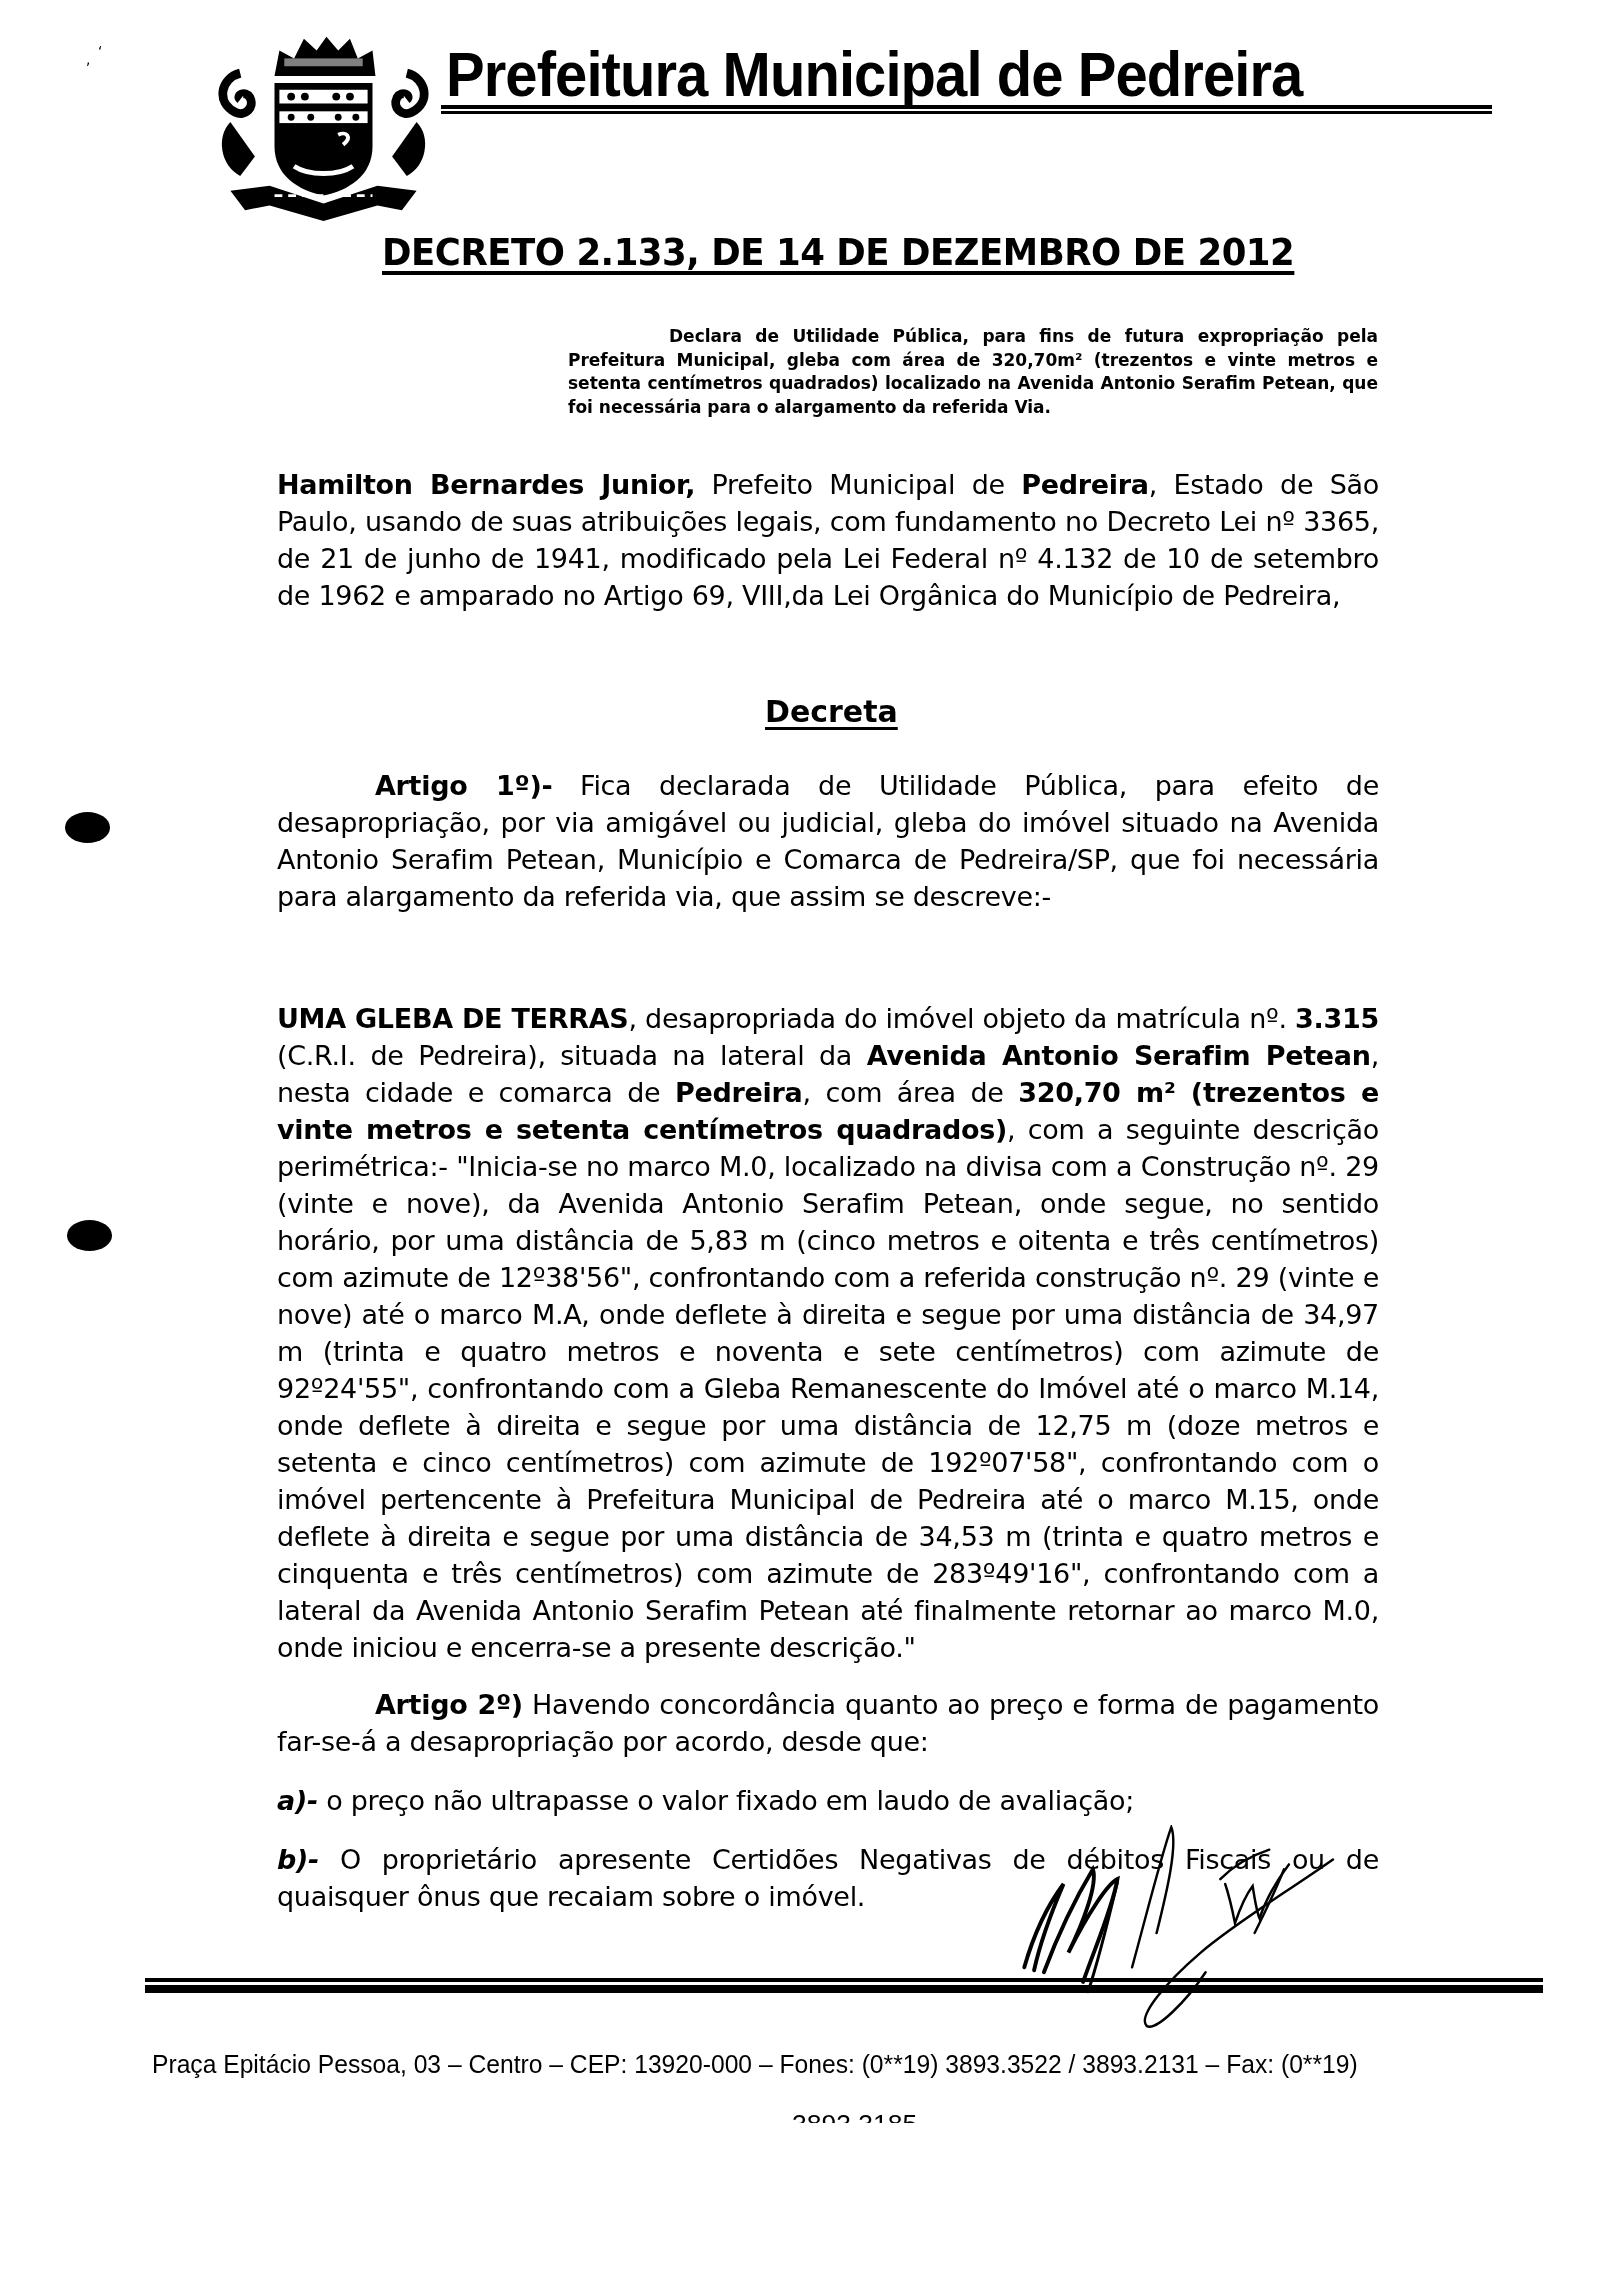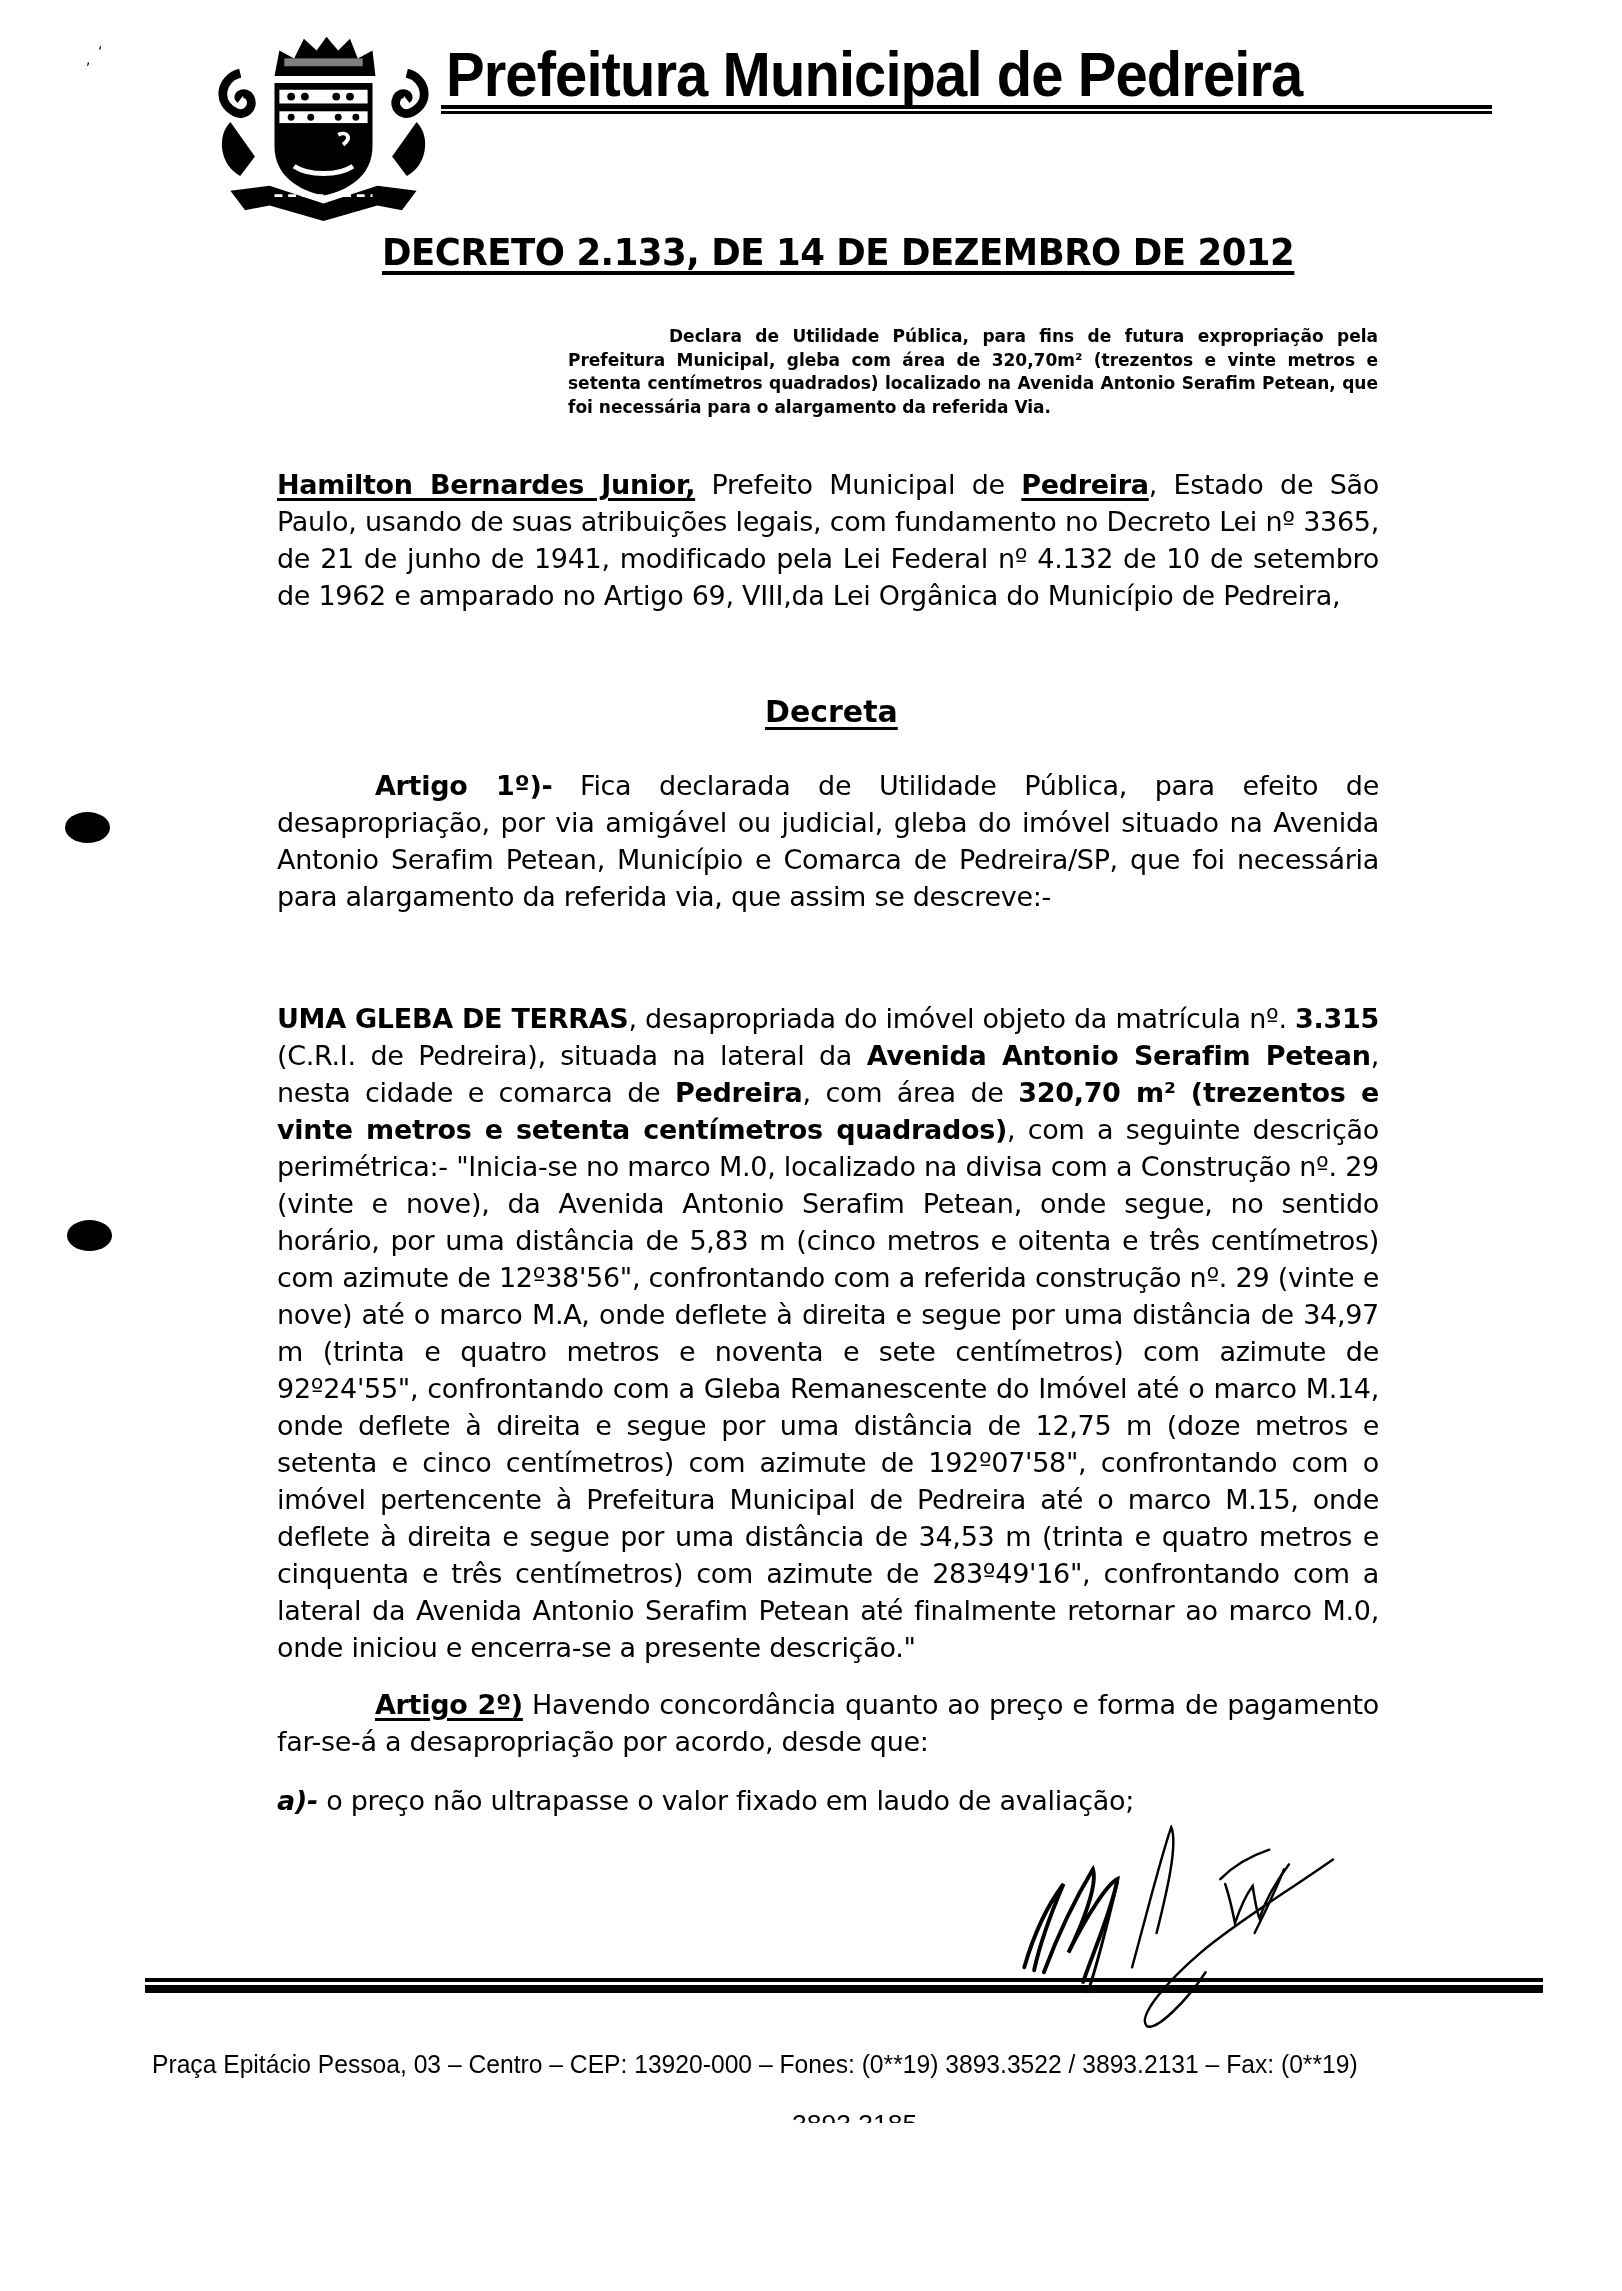--- a/index.html
+++ b/index.html
@@ -31,21 +31,21 @@
     font-family: "DejaVu Sans", sans-serif; font-weight: bold; font-size: 17px;
     line-height: 23.5px; text-align: justify; text-indent: 101px;
   }
 
   .body-text {
     position: absolute; left: 277px; width: 1102px;
     font-family: "DejaVu Sans", sans-serif; font-size: 27px; line-height: 37px;
     text-align: justify; letter-spacing: -0.3px;
   }
   .b { font-weight: bold; }
-  .u { text-decoration: underline; text-decoration-thickness: 2.9px; text-underline-offset: 3.9px; }
+  .u { text-decoration-thickness: 2.9px; text-underline-offset: 3.9px; }
   .bi { font-weight: bold; font-style: italic; }
 
   .preamble { top: 466px; }
   .section-heading {
     position: absolute; left: 765px; top: 694px;
     font-family: "DejaVu Sans", sans-serif; font-weight: bold; font-size: 30px;
     text-decoration: underline; text-decoration-thickness: 2.9px; text-underline-offset: 4.9px;
   }
   .art1 { top: 767px; text-indent: 98px; }
   .gleba { top: 1000px; }
@@ -126,20 +126,21 @@
     <p><span class="b">Artigo 1º)-</span><span>  Fica declarada de Utilidade Pública, para efeito de desapropriação, por via amigável ou judicial, gleba do imóvel situado na Avenida Antonio Serafim Petean, Município e Comarca de Pedreira/SP,  que foi necessária para alargamento da referida  via, que assim se descreve:-</span></p>
   </div>
 
   <div class="body-text gleba">
     <p><span class="b">UMA GLEBA DE TERRAS</span><span>, desapropriada do imóvel objeto da matrícula nº. </span><span class="b">3.315</span><span> (C.R.I. de Pedreira), situada na lateral da </span><span class="b">Avenida Antonio Serafim Petean</span><span>, nesta cidade e comarca de </span><span class="b">Pedreira</span><span>, com área de </span><span class="b">320,70 m² (trezentos e vinte metros e setenta centímetros quadrados)</span><span>, com a seguinte descrição perimétrica:- "Inicia-se no marco M.0, localizado na divisa com a Construção nº. 29 (vinte e nove), da Avenida Antonio Serafim Petean, onde segue, no sentido horário, por uma distância de 5,83 m (cinco metros e oitenta e três centímetros) com azimute de 12º38'56", confrontando com a referida construção nº. 29 (vinte e nove) até o marco M.A, onde deflete à direita e segue por uma distância de 34,97 m (trinta e quatro metros e noventa e sete centímetros) com azimute de 92º24'55", confrontando com a Gleba Remanescente do Imóvel até o marco M.14, onde deflete à direita e segue por uma distância de 12,75 m (doze metros e setenta e  cinco centímetros) com azimute de 192º07'58", confrontando com o imóvel pertencente à Prefeitura Municipal de Pedreira até o marco M.15, onde deflete à direita e segue por uma distância de 34,53 m (trinta e quatro metros e cinquenta e três centímetros) com azimute de 283º49'16", confrontando com a lateral da Avenida Antonio Serafim Petean até finalmente retornar ao marco M.0, onde iniciou e encerra-se a presente descrição."</span></p>
   </div>
 
   <div class="body-text art2">
     <p><span class="b u">Artigo 2º)</span><span>  Havendo concordância  quanto ao preço e forma de pagamento far-se-á a desapropriação por acordo, desde que:</span></p>
     <p class="item"><span class="bi">a)-</span><span> o preço não ultrapasse o valor fixado em laudo de avaliação;</span></p>
+    <p class="item"><span class="bi">b)-</span><span> O proprietário apresente Certidões Negativas de débitos Fiscais ou de quaisquer ônus  que recaiam sobre o imóvel.</span></p>
   </div>
 
   <div class="signatures">
     <svg width="392" height="216" viewBox="0 0 400 220" fill="none" stroke="#000" stroke-linecap="round">
       <path d="M35 145 C45 110 60 80 75 60 C60 95 50 125 45 148" stroke-width="4"></path>
       <path d="M55 150 C70 110 90 70 105 45 C110 60 95 100 80 130 C100 90 120 60 130 55 C125 85 105 130 95 160" stroke-width="4"></path>
       <path d="M130 58 C120 100 110 140 100 170" stroke-width="3"></path>
       <path d="M145 145 C160 90 175 30 185 2 C192 20 180 70 170 110" stroke-width="2.5"></path>
       <path d="M235 55 C250 40 270 30 285 25" stroke-width="2.5"></path>
       <path d="M240 60 C245 75 248 90 250 100 C255 85 262 70 268 62 C270 75 272 88 275 95 C280 80 290 60 305 40" stroke-width="2.5"></path>

